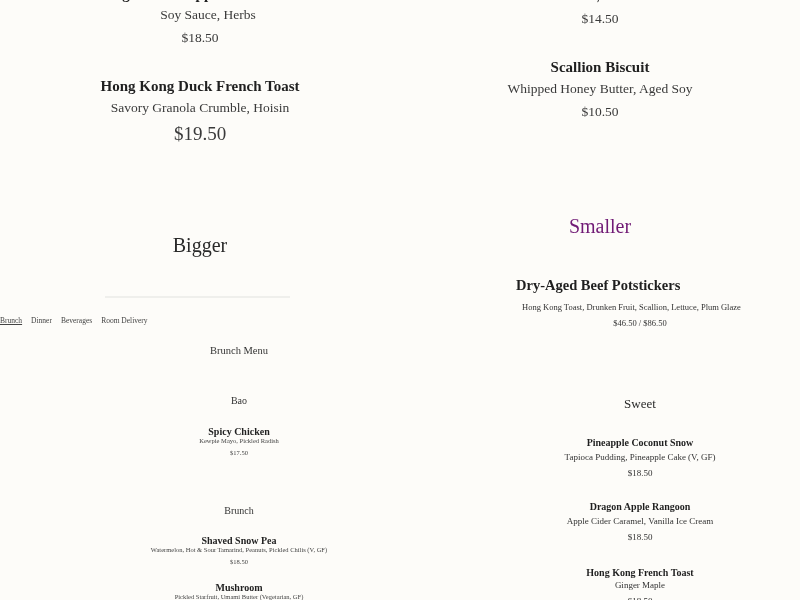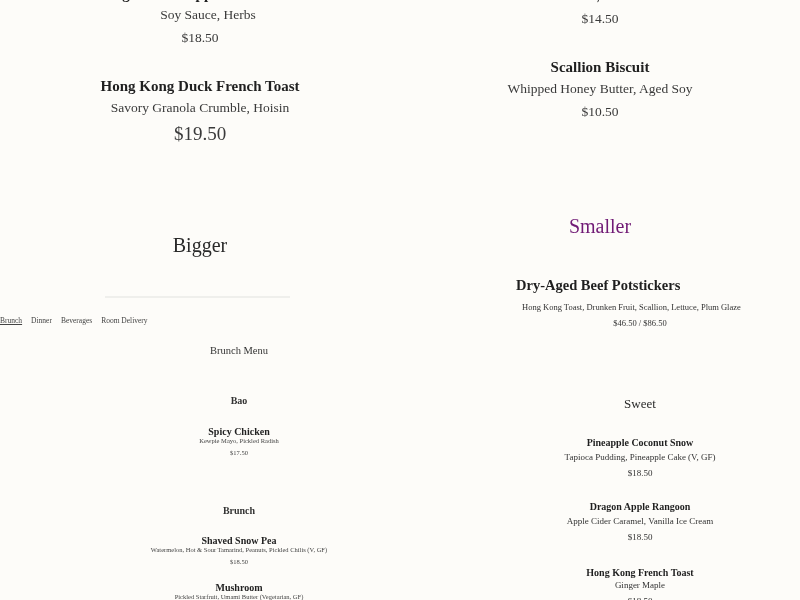--- a/index.html
+++ b/index.html
@@ -38,21 +38,21 @@
   
   #faint-line { left:105px; top:296px; width:185px; height:2px; background:#efefec; }
 
   
   #nav { left:0; top:316px; width:478px; font-size:7.5px; display:flex; gap:9px; }
   #nav span { color:#444; cursor:pointer; }
   #nav span.active { text-decoration: underline; }
   #brunch-menu { left:0; top:345px; width:478px; font-size:10.5px; color:#333; }
 
   
-  .sm-cat { font-size:10px; color:#333;font-weight:bold; }
+  .sm-cat { font-size:10px; color:#333; }
   .sm-name { font-size:10px; font-weight:bold; color:#222; }
   .sm-desc { font-size:6.5px; color:#444; }
   .sm-price { font-size:6.5px; color:#444; }
   #cat-bao { left:0; top:395px; width:478px; }
   #bao-n { left:0; top:426px; width:478px; }
   #bao-d { left:0; top:437px; width:478px; }
   #bao-p { left:0; top:449px; width:478px; }
   #cat-salad { left:0; top:505px; width:478px; }
   #sal1-n { left:0; top:535px; width:478px; }
   #sal1-d { left:0; top:546px; width:478px; }

